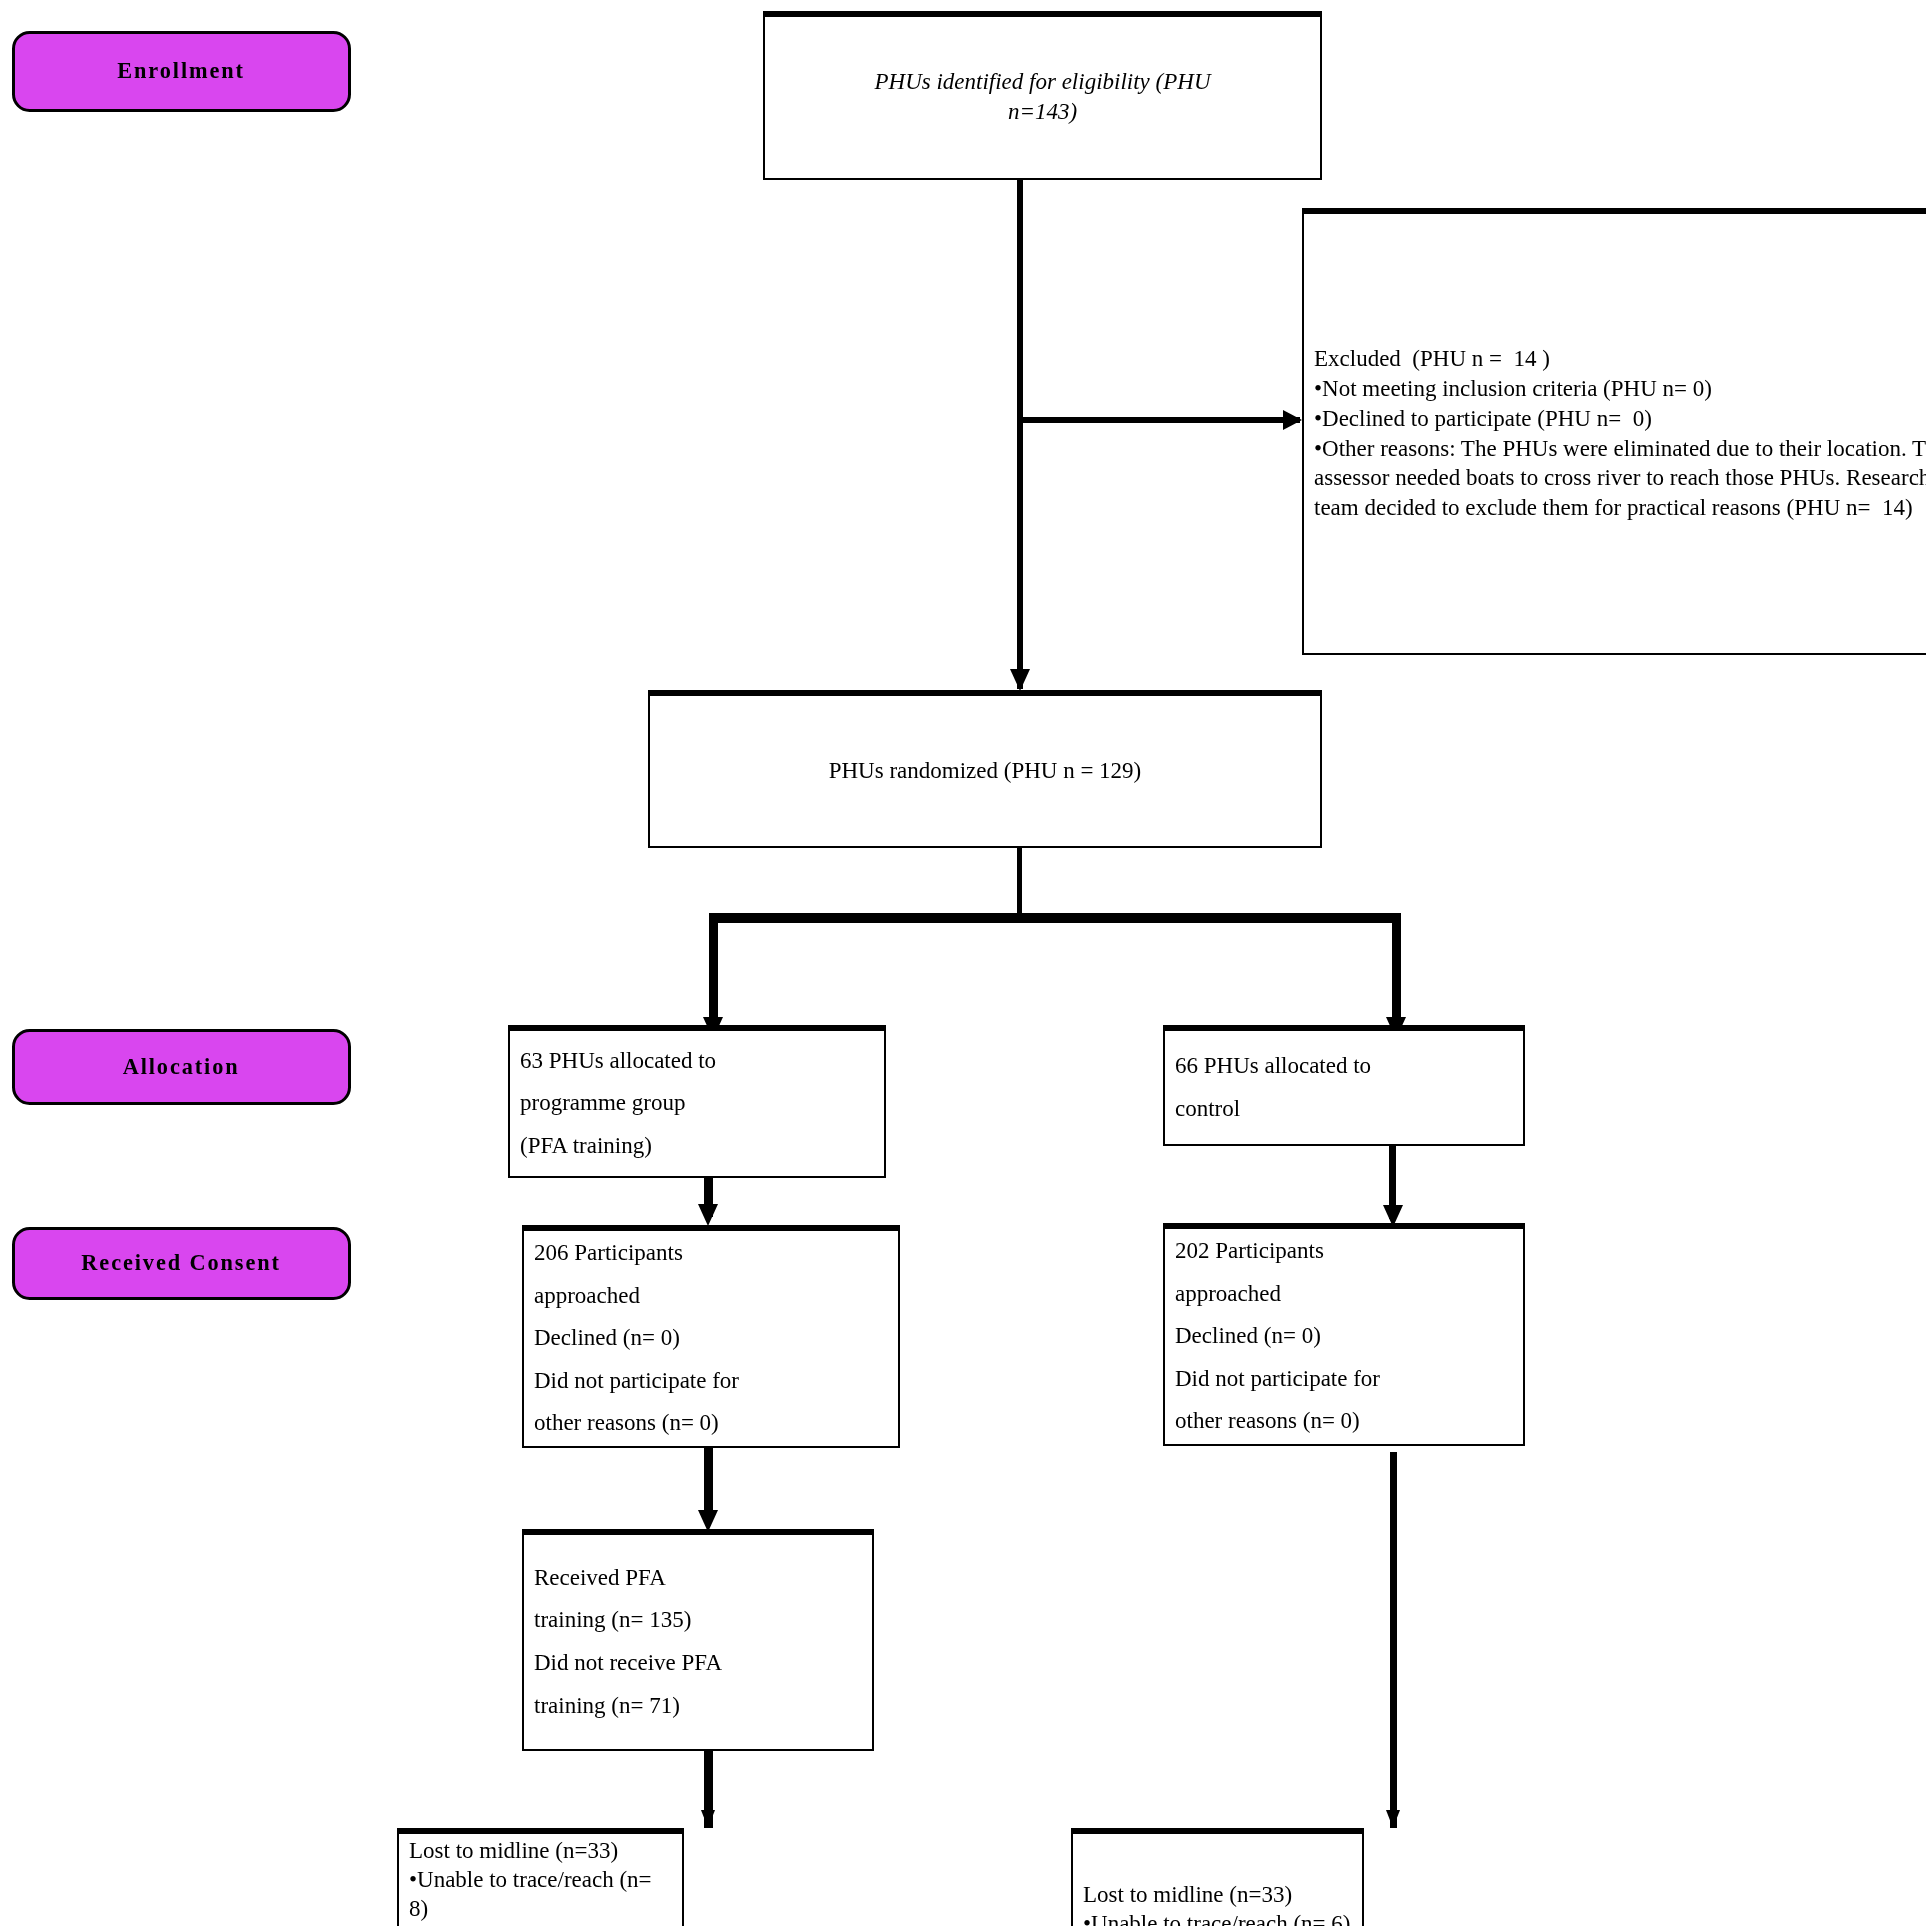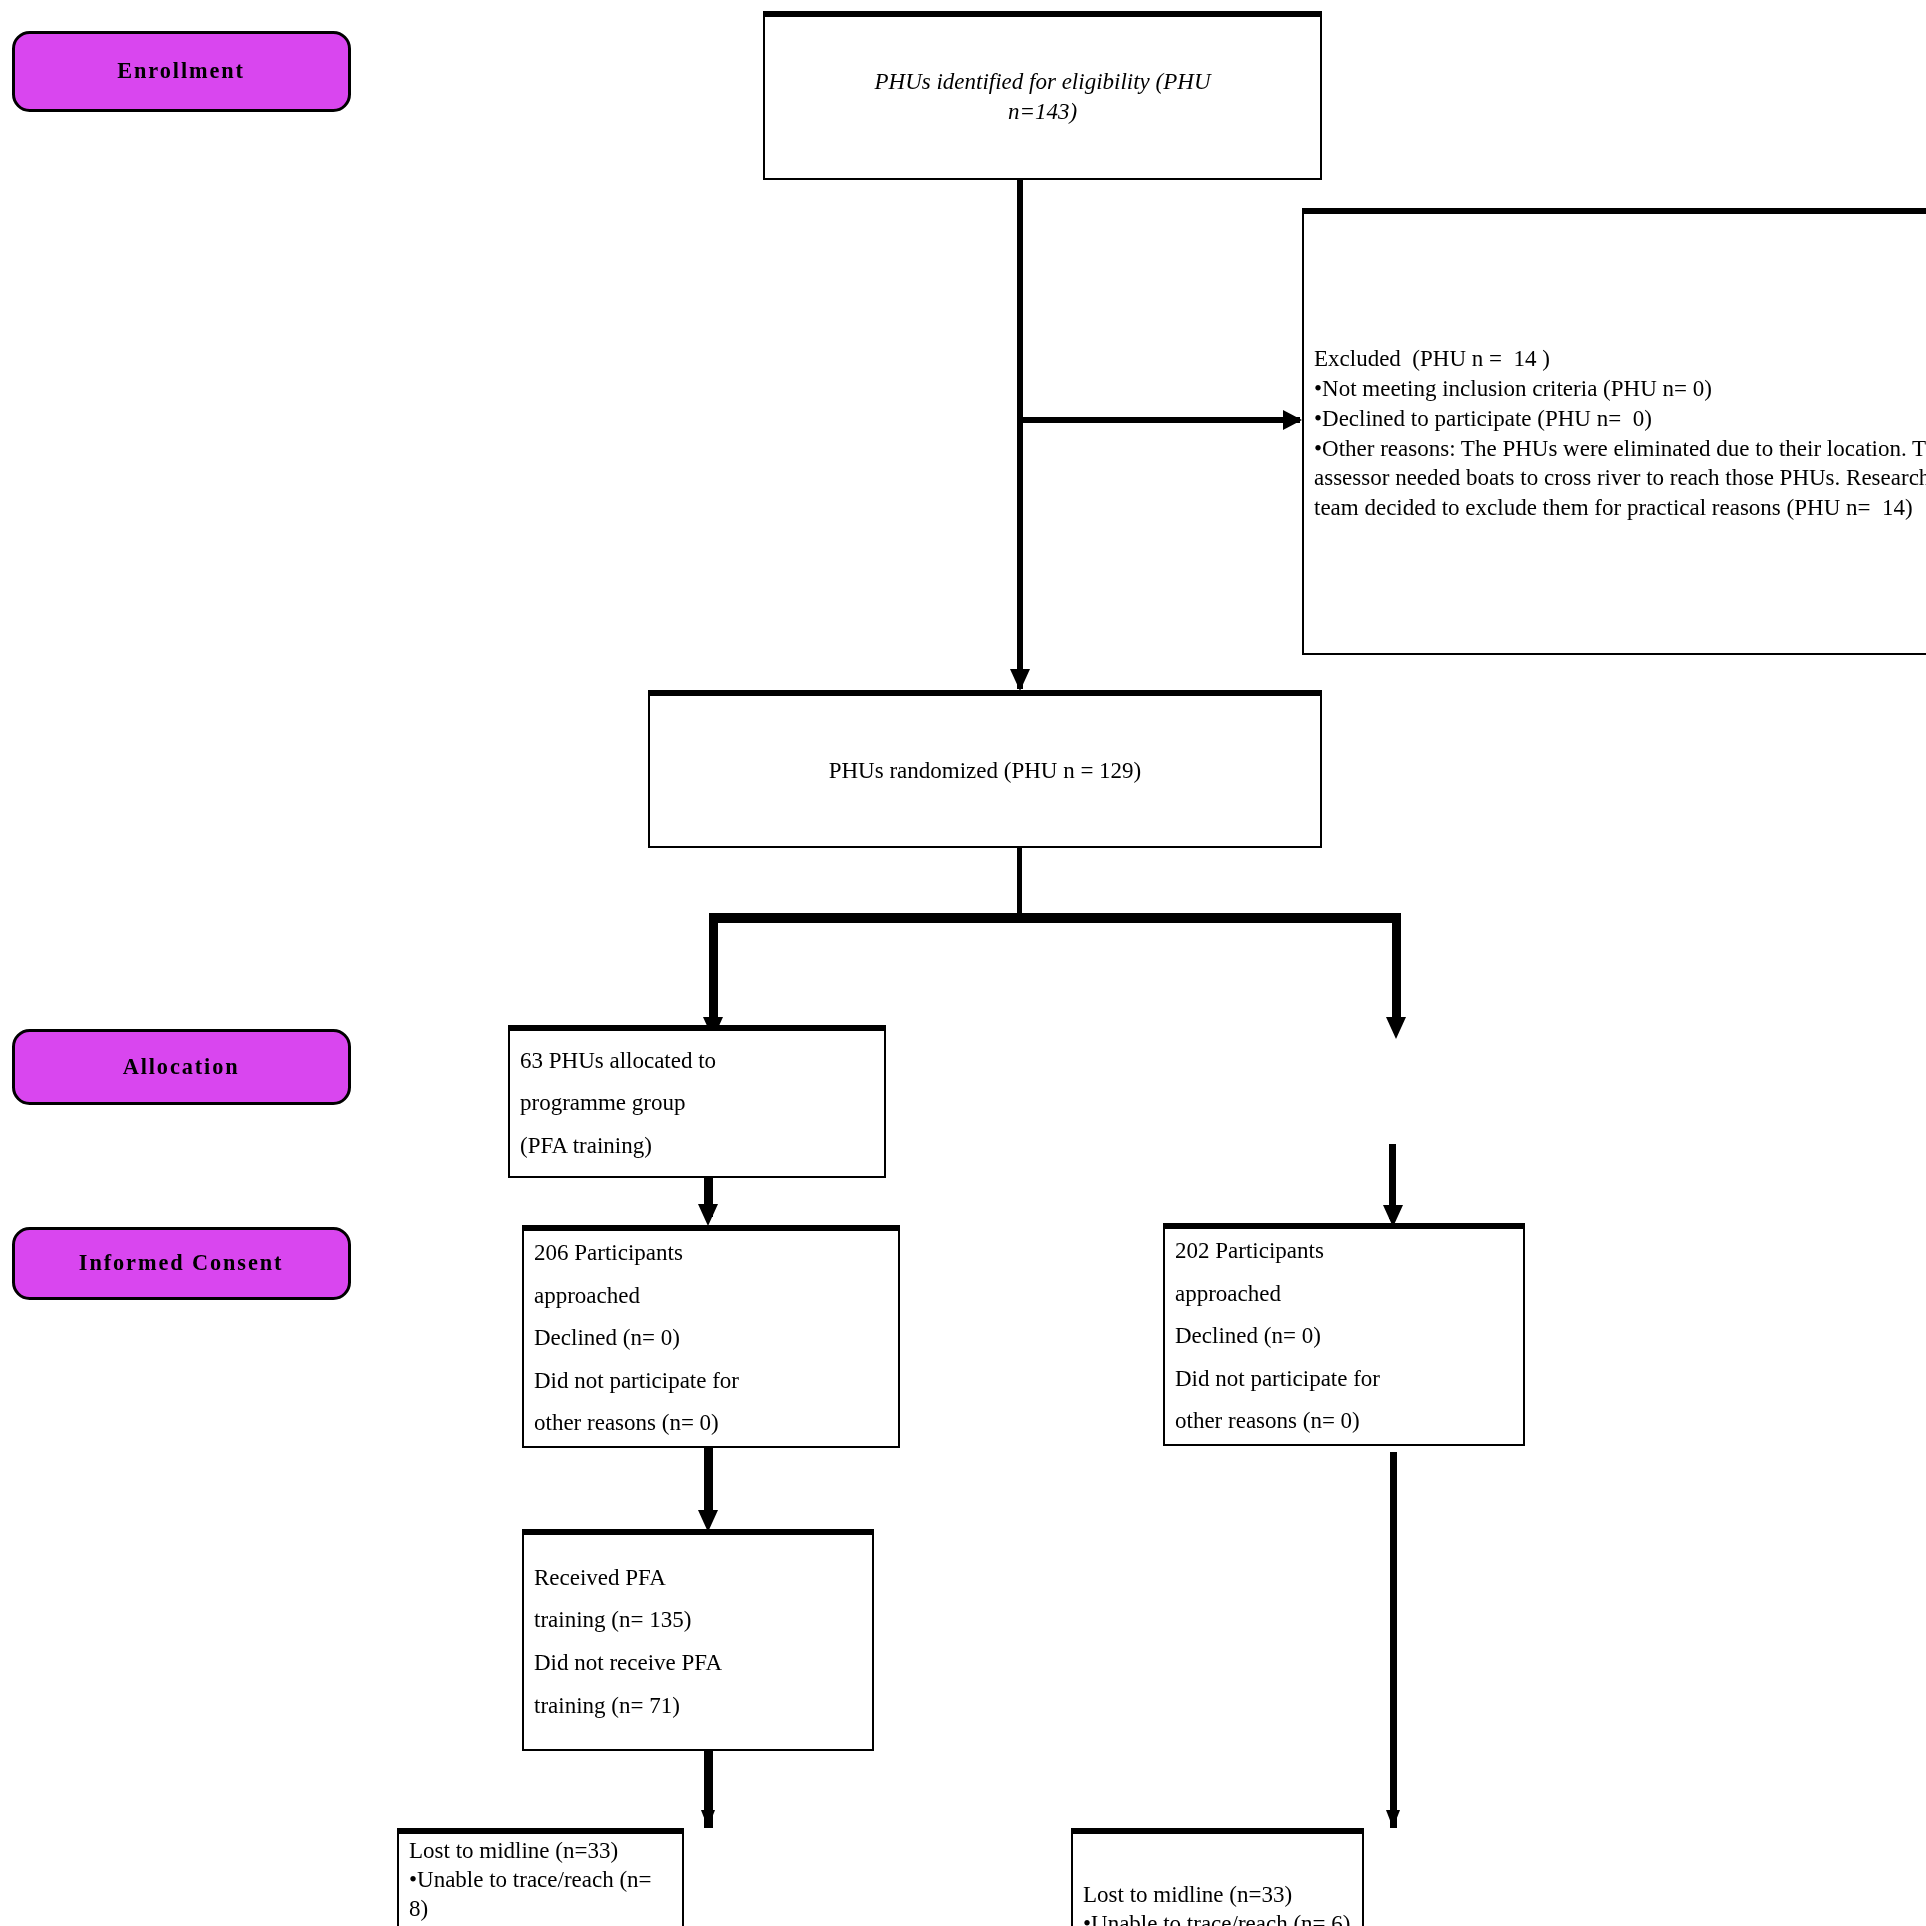--- a/index.html
+++ b/index.html
@@ -80,21 +80,21 @@
 
   <div class="stage" style="left:11.6px;top:31px;width:339px;height:81px;">
     <span>Enrollment</span>
   </div>
 
   <div class="stage" style="left:11.6px;top:1029px;width:339px;height:76px;">
     <span>Allocation</span>
   </div>
 
   <div class="stage" style="left:11.6px;top:1227px;width:339px;height:73px;">
-    <span>Informed Consent</span>
+    <span>Received Consent</span>
   </div>
 
 
   <div class="vline" style="left:1017px;top:180px;width:6.2px;height:509px;"></div>
 
   <div class="hline" style="left:1017px;top:417px;width:283px;height:6.2px;"></div>
   <div class="arrowright" style="left:1283px;top:410px;"></div>
 
   <div class="arrowdown" style="left:1010px;top:669px;"></div>
 
@@ -135,20 +135,24 @@
   <div class="box topheavy center" style="left:648px;top:690px;width:674px;height:158px;">
     <div class="txt">PHUs randomized (PHU n = 129)</div>
   </div>
 
   <div class="box topheavy left loose" style="left:508px;top:1025px;width:378px;height:153px;">
     <div class="txt">63 PHUs allocated to
 programme group
 (PFA training)</div>
   </div>
 
+  <div class="box topheavy left loose" style="left:1163px;top:1025px;width:362px;height:121px;">
+    <div class="txt">66 PHUs allocated to
+control</div>
+  </div>
 
   <div class="box topheavy left loose" style="left:522px;top:1225px;width:378px;height:223px;">
     <div class="txt">206 Participants
 approached
 Declined (n= 0)
 Did not participate for
 other reasons (n= 0)</div>
   </div>
 
   <div class="box topheavy left loose" style="left:1163px;top:1223px;width:362px;height:223px;">

